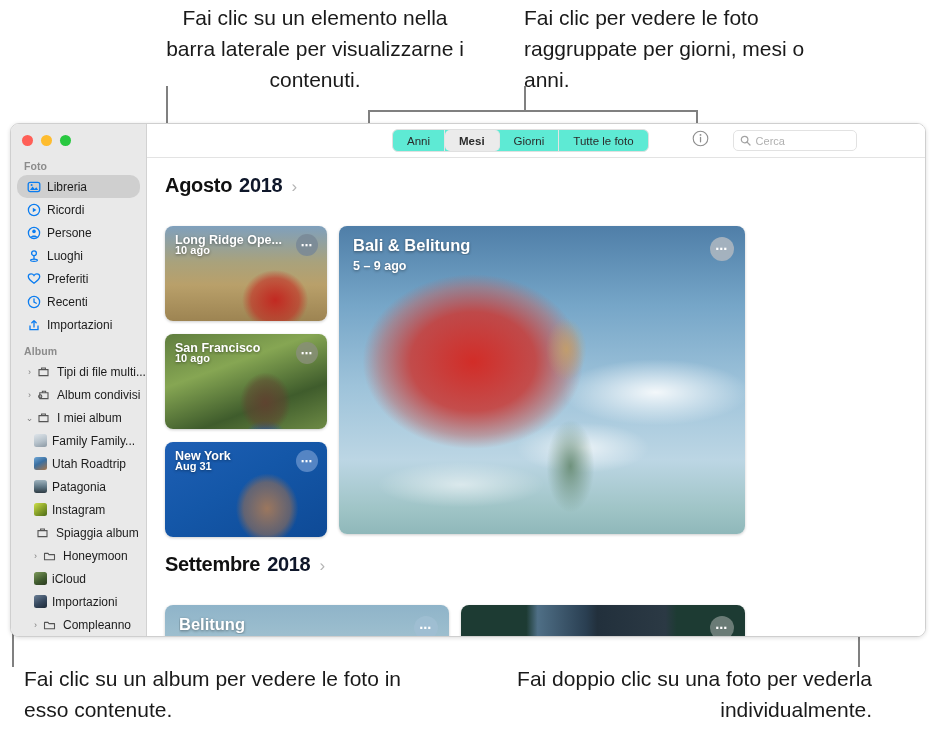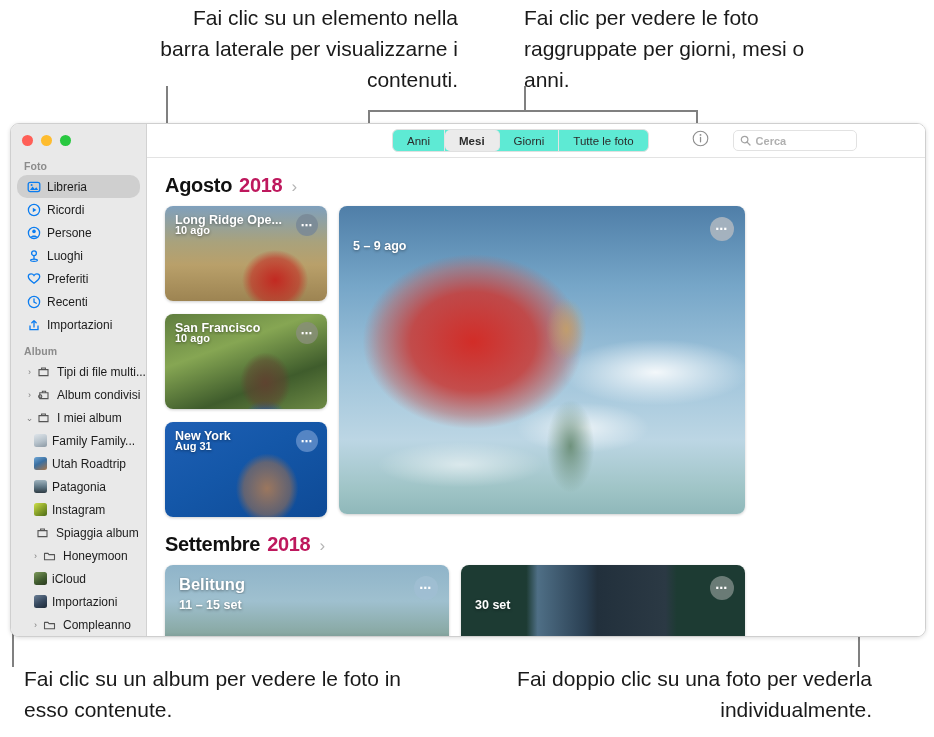--- a/index.html
+++ b/index.html
@@ -11,21 +11,21 @@
     overflow:hidden;
     position:relative;
   }
   .callout-text{
     position:absolute;
     color:#1a1a1a;
     font-size:21px;
     line-height:31px;
     font-family:"Liberation Sans","DejaVu Sans",sans-serif;
   }
-  #callout-top-left{ left:148px; top:2px; width:310px; text-align:right;}
+  #callout-top-left{ left:160px; top:2px; width:310px; text-align:center;}
   #callout-top-right{ left:524px; top:2px; width:300px; text-align:left;}
   #callout-bottom-left{ left:24px; top:663px; width:410px; text-align:left;}
   #callout-bottom-right{ left:452px; top:663px; width:420px; text-align:right;}
 
   
   .line{position:absolute;background:#808080;}
   .vline{width:2px;}
   .hline{height:2px;}
 
   
@@ -104,32 +104,32 @@
   .seg:last-child{border-right:none;}
   .seg.active{background:#ebebeb;font-weight:600;border-radius:5px;}
   #info-btn{margin-left:43px;display:flex;align-items:center;}
   #searchbox{
     margin-left:24px;
     width:110px;height:19px;
     border:1px solid #e2e2e2;border-radius:5px;
     display:flex;align-items:center;padding:0 6px;gap:5px;
     background:#fff;
   }
-  #searchbox .ph{font-size:11px;color:#b0b0b0;font-weight:bold;}
+  #searchbox .ph{font-size:11px;color:#b0b0b0;}
 
   #scroll{flex:1;overflow:hidden;padding:0 0 0 0;position:relative;background:#fff;}
   .month-head{
     display:flex;align-items:baseline;gap:7px;
     padding:16px 0 9px 18px;
   }
   .m-name{font-size:20px;font-weight:bold;color:#111;letter-spacing:-.3px;}
-  .m-year{font-size:20px;font-weight:bold;color:#be185d;letter-spacing:-.3px;}
+  .m-year{font-size:20px;font-weight:bold;color:#0f172a;letter-spacing:-.3px;}
   .m-chev{font-size:17px;color:#b4b4b4;font-weight:500;margin-left:2px;}
 
-  .row{display:flex;gap:12px;padding-left:18px;}
+  .row{display:flex;gap:12px;padding-left:18px;margin-top:20px;}
   .col{display:flex;flex-direction:column;gap:13px;}
   .card{
     position:relative;border-radius:8px;overflow:hidden;
     box-shadow:0 1px 3px rgba(0,0,0,.20);
   }
   .card .ttl{
     position:absolute;left:11px;top:8px;right:40px;
     color:#fff;font-weight:bold;
     text-shadow:0 1px 3px rgba(0,0,0,.42);
     white-space:nowrap;overflow:hidden;
@@ -427,20 +427,21 @@
             <div class="sub">Aug 31</div>
             <div class="dots" style="background:rgba(95,140,200,.88);">⋯</div>
           </div>
         </div>
 
         <div class="card big" style="width:406px;height:308px;">
           <div class="ph-img" style="background:linear-gradient(180deg,#4f7ea8 0%,#76a6c8 26%,#9ec3da 52%,#bcd6e4 76%,#9fc4c6 92%,#8fb8ba 100%);"></div>
           <div class="ph-img" style="background:radial-gradient(ellipse 130px 46px at 78% 54%,rgba(255,255,255,.88) 0%,rgba(255,255,255,0) 72%),radial-gradient(ellipse 90px 34px at 60% 72%,rgba(255,255,255,.7) 0%,rgba(255,255,255,0) 74%),radial-gradient(ellipse 110px 30px at 30% 84%,rgba(255,255,255,.55) 0%,rgba(255,255,255,0) 76%);"></div>
           <div class="ph-img" style="background:radial-gradient(ellipse 120px 95px at 33% 44%,rgba(212,40,34,.97) 0%,rgba(200,60,56,.88) 52%,rgba(188,100,98,.5) 78%,rgba(188,100,98,0) 92%);"></div>
           <div class="ph-img" style="background:radial-gradient(ellipse 26px 40px at 56% 40%,rgba(196,158,104,.9) 0%,rgba(196,158,104,0) 78%),radial-gradient(ellipse 30px 58px at 57% 78%,rgba(104,140,116,.92) 0%,rgba(104,140,116,0) 80%);"></div>
+          <div class="ttl">Bali &amp; Belitung</div>
           <div class="sub">5 – 9 ago</div>
           <div class="dots" style="background:rgba(176,184,192,.86);">⋯</div>
         </div>
       </div>
 
       <div class="month-head" style="padding-bottom:9px;">
         <span class="m-name">Settembre</span>
         <span class="m-year">2018</span>
         <span class="m-chev">›</span>
       </div>

